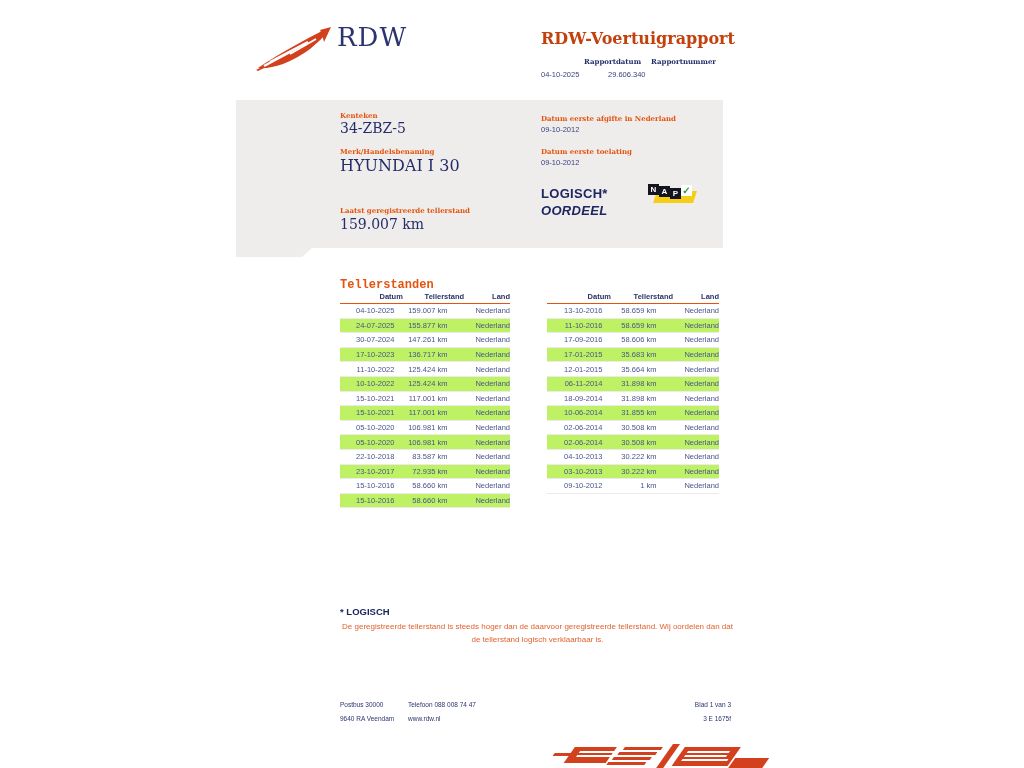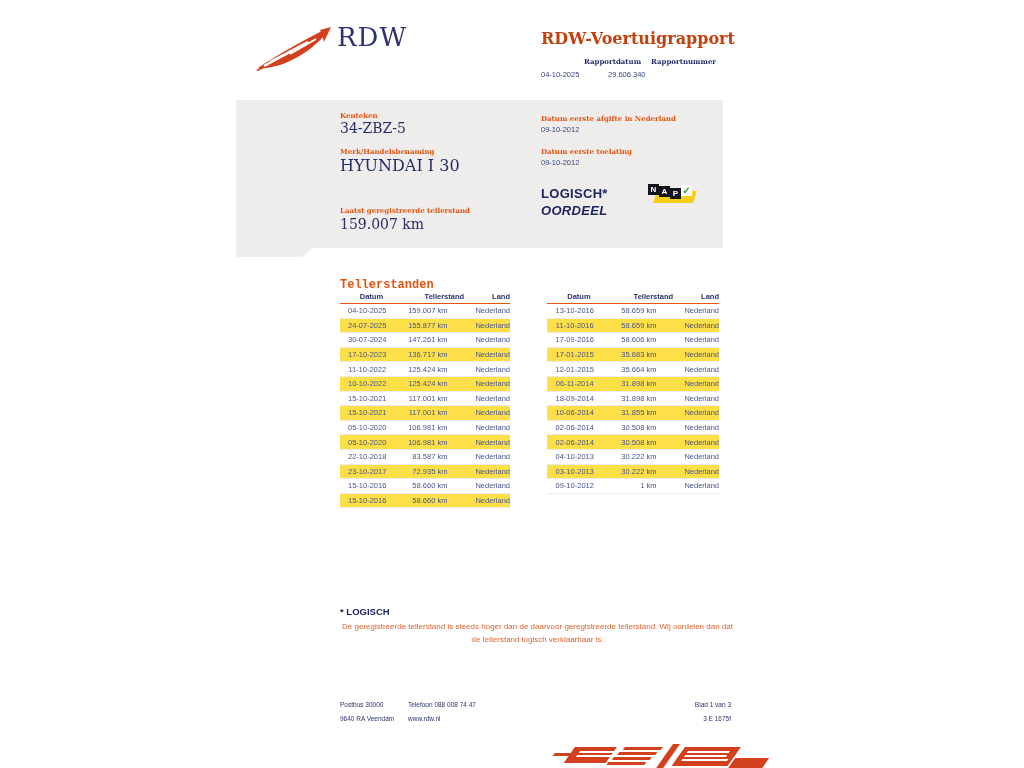--- a/index.html
+++ b/index.html
@@ -30,22 +30,22 @@
           display:flex;align-items:center;justify-content:center;}
   .nap-check{position:absolute;width:11px;height:11px;background:#fff;color:#2FA042;font-size:10px;font-weight:bold;
              display:flex;align-items:center;justify-content:center;}
 
   
   .tbl-title{left:340px;top:278px;font-size:12px;font-weight:bold;color:#E4540E;font-family:Liberation Mono, monospace;}
   .tbl{display:block;}
   .thead{display:flex;height:13px;align-items:center;font-size:7.5px;font-weight:bold;color:#283268;
          border-bottom:1.5px solid #E4540E;}
   .trow{display:flex;height:13.6px;align-items:center;font-size:7.5px;color:#4A548E;border-bottom:1px solid #ECEAEA;}
-  .trow.alt{background:#fde047;}
-  .c0{width:38%;text-align:center;}
+  .trow.alt{background:#bef264;}
+  .c0{width:38%;text-align:right;}
   .c1{width:37%;text-align:right;}
   .c2{flex:1;text-align:right;padding-left:28px;}
 
   
   .fn-title{left:340px;top:606px;font-size:9.5px;font-weight:bold;color:#1E2660;}
   .fn-body{left:340px;top:620px;width:395px;font-size:8px;line-height:13px;color:#E0622E;text-align:center;}
 
   
   .foot{font-size:6.5px;color:#2B3470;}
 </style>

